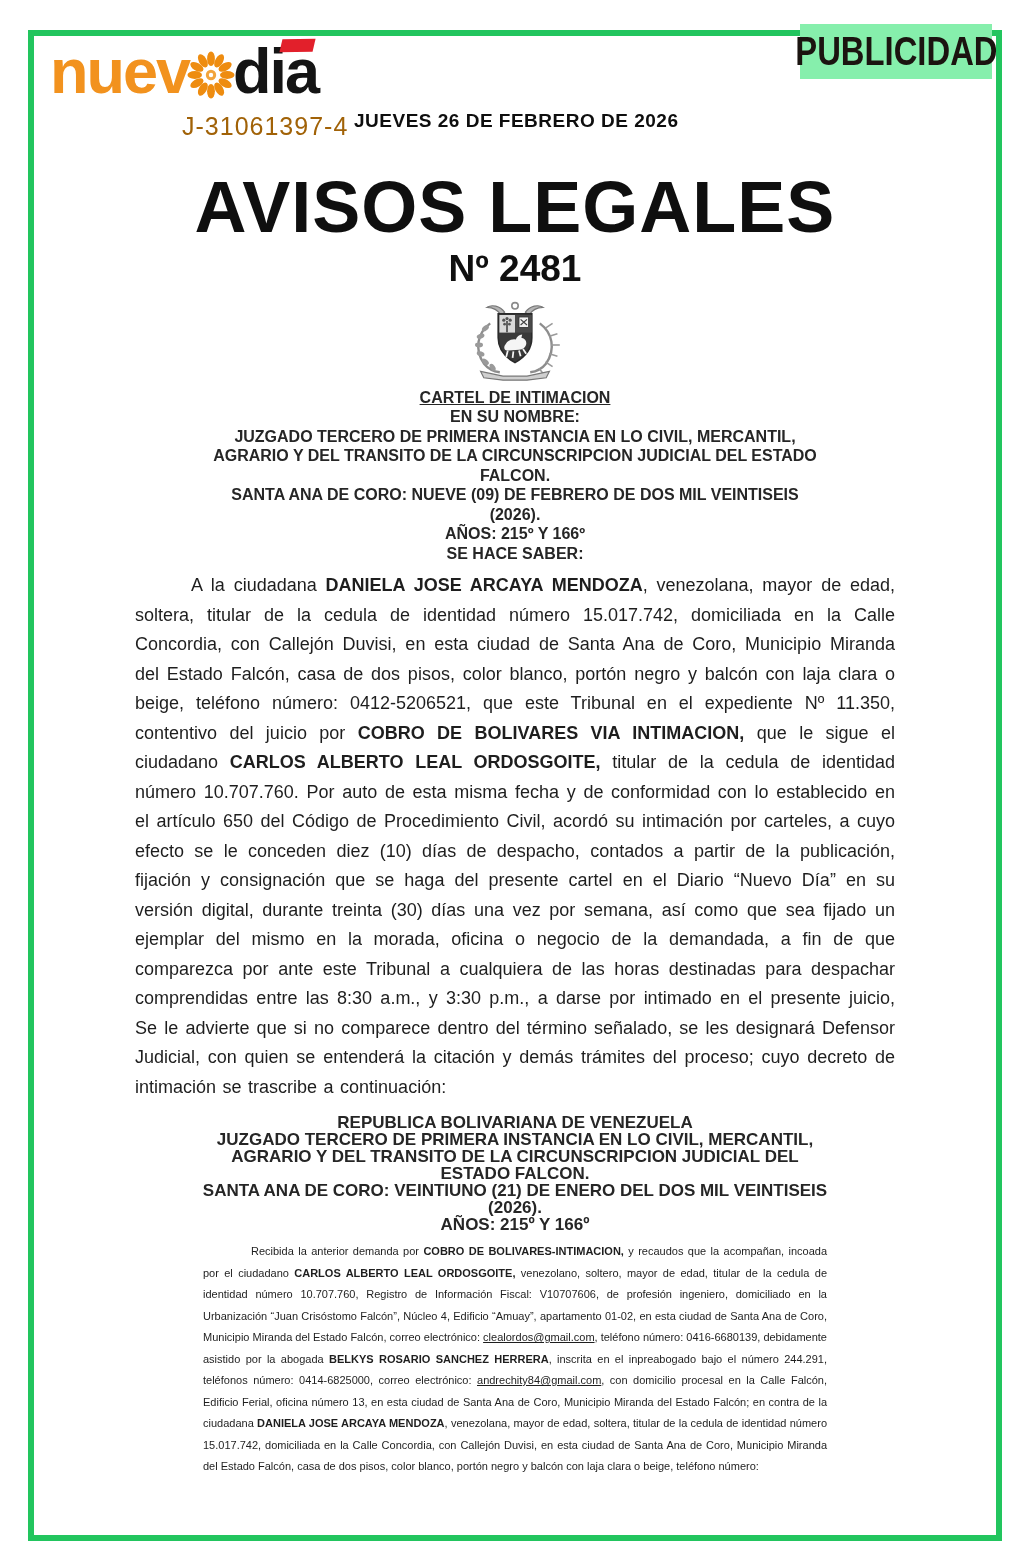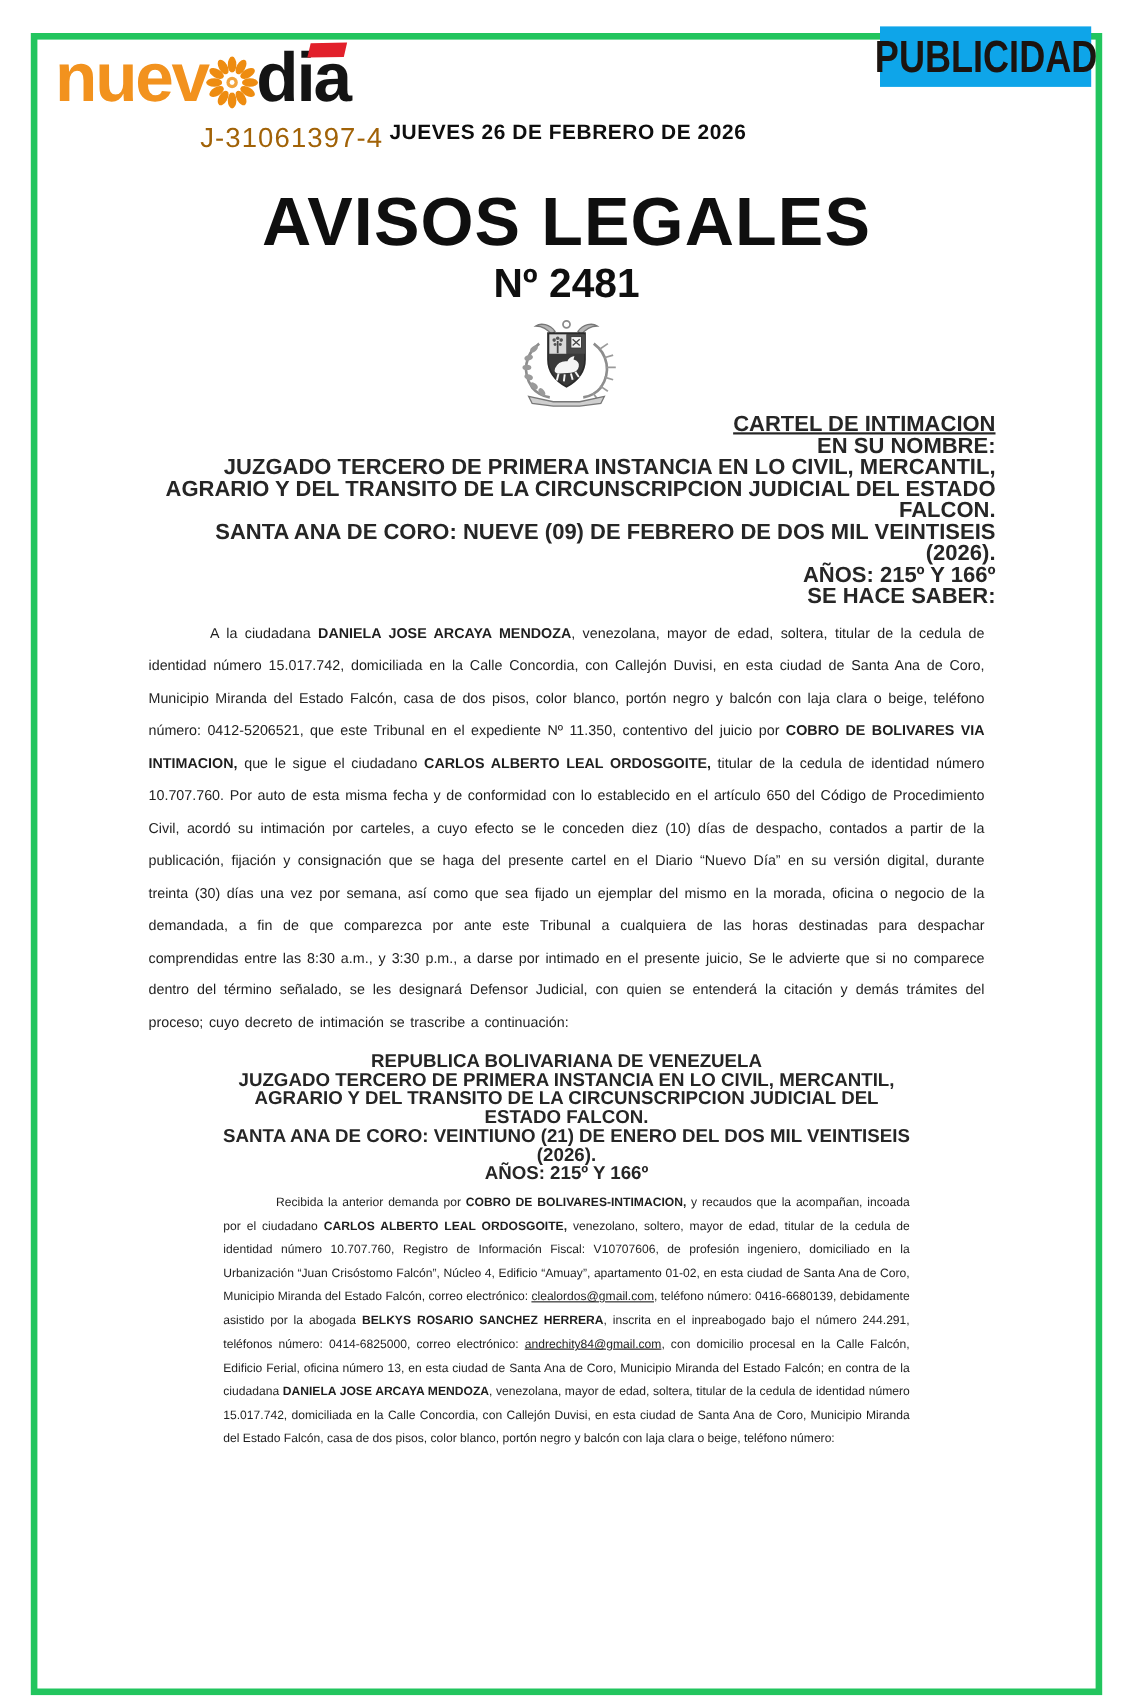--- a/index.html
+++ b/index.html
@@ -8,21 +8,21 @@
     font-family:"Liberation Sans", sans-serif; color:#1f1f1f; overflow:hidden;
   }
   
   .frame{
     position:absolute; left:28px; top:30px; width:974px; height:1511px;
     box-sizing:border-box; border:6px solid #22c55e; background:#fff;
   }
   
   .badge{
     position:absolute; top:24px; left:800px; width:192px; height:55px;
-    background:#0ea5e9; z-index:6; display:flex; align-items:center; justify-content:center;
+    background:#86efac; z-index:6; display:flex; align-items:center; justify-content:center;
   }
   .badge span{
     font-weight:700; font-size:41px; color:#1b1410; letter-spacing:0px;
     transform:scaleX(0.8); white-space:nowrap;
   }
   
   .header{position:absolute; left:0; top:0; width:100%; height:130px;}
   .logo{
     position:absolute; left:16px; top:4px; display:flex; align-items:center;
     font-weight:800; font-size:63px; letter-spacing:-2px; line-height:1;
@@ -36,37 +36,37 @@
   .logo svg.sun{margin:6px -4px 0 -4px;}
   .registry{
     position:absolute; left:148px; top:76px; font-size:25px; color:#a16207; letter-spacing:1px;
   }
   .dateline{
     position:absolute; left:320px; top:74px; font-size:19px; font-weight:700; color:#0e0e0e;
     letter-spacing:0.5px;
   }
   
   .title{
-    margin:134px 0 0 0; text-align:center; font-size:62px; font-weight:800;
+    margin:134px 0 0 0; text-align:center; font-size:72px; font-weight:800;
     letter-spacing:1px; color:#0f0f0f; line-height:1.05;
   }
   .notice-number{
     text-align:center; font-size:37px; font-weight:800; color:#0f0f0f; margin-top:2px;
   }
   .arms-wrap{text-align:center; margin-top:8px;}
   
   .heading-block{
     text-align:center; font-weight:700; color:#262626; margin:4px auto 0; width:780px;
   }
-  .hb1{font-size:20px; line-height:19.5px;text-align:right;}
+  .hb1{font-size:16px; line-height:19.5px;}
   .hb2{font-size:17px; line-height:17px; margin-top:12px;}
   .heading-block .u{text-decoration:underline;}
   
   .body-lg{
-    width:760px; margin:8px auto 0; font-size:13px; line-height:29.5px;
+    width:760px; margin:8px auto 0; font-size:18px; line-height:29.5px;
     text-align:justify; text-indent:56px; color:#1e1e1e; word-spacing:1.5px;
   }
   .body-sm{
     width:624px; margin:8px auto 0; font-size:11px; line-height:21.5px;
     text-align:justify; text-indent:48px; color:#1e1e1e;
   }
   .icon{display:inline-block; vertical-align:middle;}
 </style>
 </head>
 <body>

